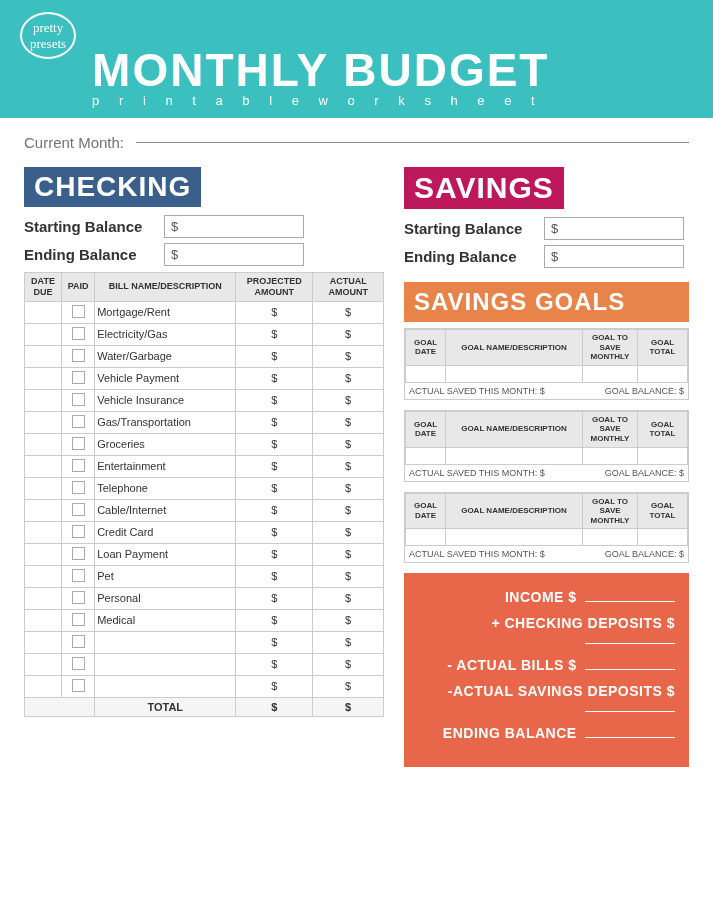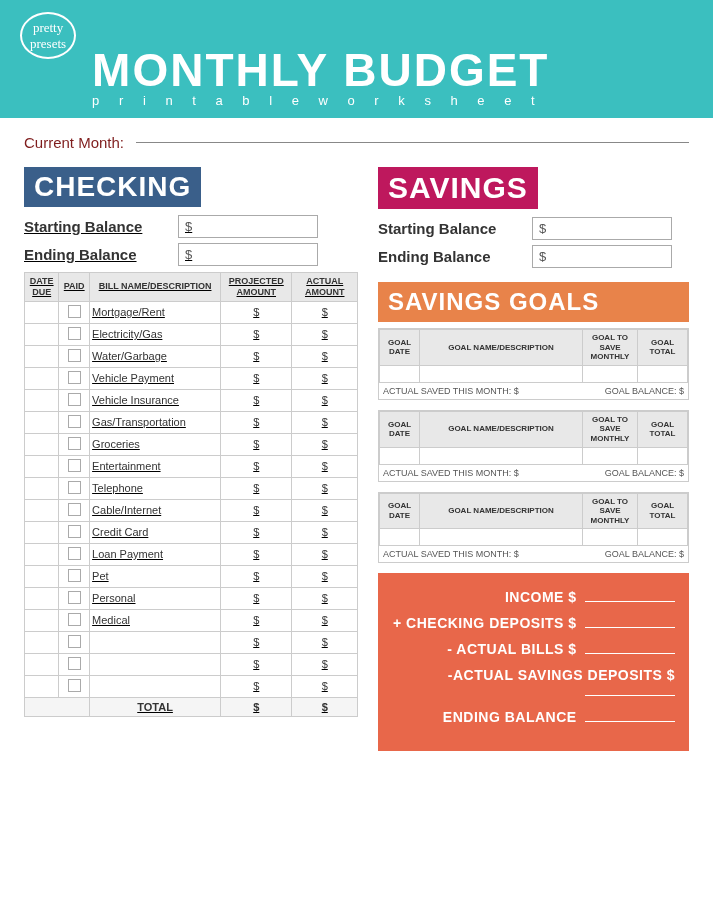--- a/index.html
+++ b/index.html
@@ -52,40 +52,39 @@
     
     .page-body {
       padding: 16px 24px;
     }
 
     .current-month {
       display: flex;
       align-items: center;
       gap: 8px;
       font-size: 15px;
-      color: #7f1d1d;
+      color: #737373;
       margin-bottom: 16px;
     }
     .current-month-line {
       flex: 1;
       border-bottom: 1px solid #888;
       margin-left: 4px;
     }
 
     
     .two-col {
       display: flex;
       gap: 20px;
     }
 
     
     .left-col {
-      width: 334px;
+      width: 360px;
       flex-shrink: 0;
-      text-decoration: underline;
     }
 
     
     .right-col {
       flex: 1;
     }
 
     
     .section-header-blue {
       background: #3a5f8a;
@@ -118,21 +117,21 @@
       display: block;
       margin-bottom: 6px;
       text-transform: uppercase;
       letter-spacing: 1px;
     }
 
     
     .balance-row {
       display: flex;
       align-items: center;
-      gap: 24px;
+      gap: 10px;
       margin-bottom: 5px;
     }
     .balance-label {
       font-size: 15px;
       font-weight: bold;
       color: #333;
       width: 130px;
     }
     .balance-input {
       border: 1.5px solid #aaa;

